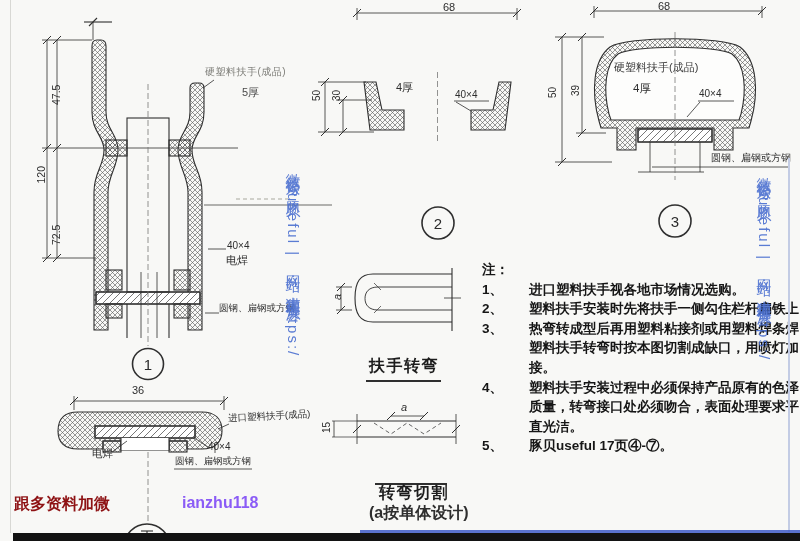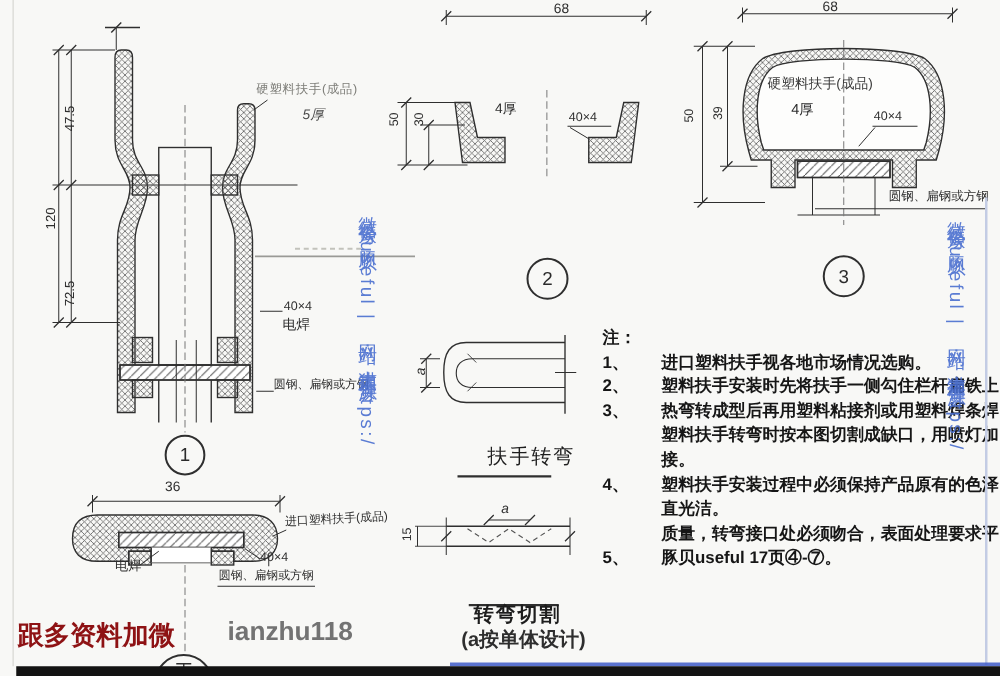--- a/index.html
+++ b/index.html
@@ -11,21 +11,21 @@
   .rot{transform:rotate(-90deg);transform-origin:center center;text-align:center;}
   .faded{color:#7d7d78;}
   .bubble-num{position:absolute;width:24px;text-align:center;font-size:15px;color:#2b2b2b;}
   .wm{position:absolute;writing-mode:vertical-rl;text-orientation:mixed;
       color:#4a6fd0;font-size:15px;letter-spacing:2px;white-space:nowrap;opacity:.9;}
   .notes{position:absolute;left:482px;top:260px;width:330px;color:#161616;
          font-size:13.5px;line-height:19.6px;font-weight:600;}
   .note-item{display:flex;}
   .note-num{flex:none;width:28px;}
   .note-lines span{display:block;white-space:nowrap;margin-left:19px;}
-  .red{position:absolute;font-size:21px;font-weight:700;color:#8e1214;white-space:nowrap;}
+  .red{position:absolute;font-size:16px;font-weight:700;color:#8e1214;white-space:nowrap;}
   .frame-left{position:absolute;left:10px;top:0;width:1px;height:533px;background:#d8d8d4;}
   .frame-right{position:absolute;left:788px;top:158px;width:2px;height:374px;background:#c3cce4;}
   .bottombar{position:absolute;left:13px;top:533px;width:787px;height:8px;background:#131313;}
   .bluebar{position:absolute;left:360px;top:530px;width:440px;height:3px;background:#3f5cc8;opacity:.85;}
 </style>
 </head>
 <body>
 
 <div id="stage">
 
@@ -204,21 +204,21 @@
     <path d="M387 420 L395 412 M420 420 L428 412" stroke-width="1"></path>
 
     <line x1="375" y1="484" x2="447" y2="484" stroke-width="1.8"></line>
   </g>
 </svg>
 
 <div class="lbl rot" style="left:40px;top:89px;width:34px;font-size:10.5px;">47.5</div>
 <div class="lbl rot" style="left:27px;top:169px;width:30px;font-size:10.5px;">120</div>
 <div class="lbl rot" style="left:40px;top:229px;width:34px;font-size:10.5px;">72.5</div>
 <div class="lbl faded" style="left:205px;top:66px;font-size:10px;letter-spacing:.5px;">硬塑料扶手(成品)</div>
-<div class="lbl" style="left:242px;top:86px;font-size:11px;color:#4a4a4a;font-style:italic;">5厚</div>
+<div class="lbl" style="left:242px;top:86px;font-size:11px;color:#4a4a4a;">5厚</div>
 <div class="lbl" style="left:227px;top:240px;font-size:10px;">40×4</div>
 <div class="lbl" style="left:226px;top:254px;font-size:11px;">电焊</div>
 <div class="lbl" style="left:219px;top:303px;font-size:9.5px;">圆钢、扁钢或方钢</div>
 <div class="bubble-num" style="left:136px;top:356px;">1</div>
 
 <div class="lbl" style="left:132px;top:384px;font-size:11px;">36</div>
 <div class="lbl" style="left:228px;top:411px;font-size:9.5px;transform:rotate(-3deg);">进口塑料扶手(成品)</div>
 <div class="lbl" style="left:92px;top:448px;font-size:10.5px;">电焊</div>
 <div class="lbl" style="left:208px;top:441px;font-size:10px;">40×4</div>
 <div class="lbl" style="left:175px;top:456px;font-size:9.5px;">圆钢、扁钢或方钢</div>
@@ -233,21 +233,21 @@
 <div class="lbl" style="left:658px;top:0px;font-size:11px;">68</div>
 <div class="lbl rot" style="left:541px;top:87px;width:22px;font-size:10px;">50</div>
 <div class="lbl rot" style="left:564px;top:85px;width:22px;font-size:10px;">39</div>
 <div class="lbl" style="left:614px;top:61px;font-size:11px;color:#3a3a3a;">硬塑料扶手(成品)</div>
 <div class="lbl" style="left:633px;top:82px;font-size:11.5px;">4厚</div>
 <div class="lbl" style="left:699px;top:88px;font-size:10px;">40×4</div>
 <div class="lbl" style="left:711px;top:152px;font-size:10px;">圆钢、扁钢或方钢</div>
 <div class="bubble-num" style="left:663px;top:213px;">3</div>
 
 <div class="lbl rot" style="left:329px;top:291px;width:16px;font-size:11px;font-style:italic;">a</div>
-<div class="lbl" style="left:369px;top:357px;font-size:16px;font-weight:400;letter-spacing:1.5px;color:#1d1d1d;margin-left:21px;">扶手转弯</div>
+<div class="lbl" style="left:369px;top:357px;font-size:16px;font-weight:700;letter-spacing:1.5px;color:#1d1d1d;">扶手转弯</div>
 <div class="lbl" style="left:401px;top:401px;font-size:11px;font-style:italic;">a</div>
 <div class="lbl rot" style="left:316px;top:422px;width:20px;font-size:10px;">15</div>
 <div class="lbl" style="left:379px;top:484px;font-size:16px;font-weight:700;letter-spacing:1.5px;color:#1d1d1d;">转弯切割</div>
 <div class="lbl" style="left:369px;top:504px;font-size:16px;font-weight:700;">(a按单体设计)</div>
 
 <div class="notes">
   <div>注：</div>
   <div class="note-item">
     <span class="note-num">1、</span>
     <span class="note-lines">
@@ -265,36 +265,36 @@
     <span class="note-lines">
       <span>热弯转成型后再用塑料粘接剂或用塑料焊条焊</span>
       <span>塑料扶手转弯时按本图切割成缺口，用喷灯加</span>
       <span>接。</span>
     </span>
   </div>
   <div class="note-item">
     <span class="note-num">4、</span>
     <span class="note-lines">
       <span>塑料扶手安装过程中必须保持产品原有的色泽</span>
+      <span>质量，转弯接口处必须吻合，表面处理要求平</span>
       <span>直光洁。</span>
-      <span>质量，转弯接口处必须吻合，表面处理要求平</span>
     </span>
   </div>
   <div class="note-item">
     <span class="note-num">5、</span>
     <span class="note-lines">
           <span>豚贝useful 17页④-⑦。</span>
         </span>
   </div>
 </div>
 
 <div class="wm" style="left:283px;top:162px;height:378px;">微信公众号：豚贝useful | 网站：大猫工程资源 https:/</div>
 <div class="wm" style="left:754px;top:166px;height:374px;">微信公众号：豚贝useful | 网站：大猫工程资源 https:/</div>
 
 <div class="red" style="left:14px;top:494px;">跟多资料加微</div>
-<div class="red" style="left:182px;top:494px;color:#737373;">ianzhu118</div>
+<div class="red" style="left:182px;top:494px;color:#8b5cf6;">ianzhu118</div>
 
 <div class="frame-left"></div>
 <div class="frame-right"></div>
 <div class="bluebar"></div>
 <div class="bottombar"></div>
 
 </div>
 
 </body></html>

